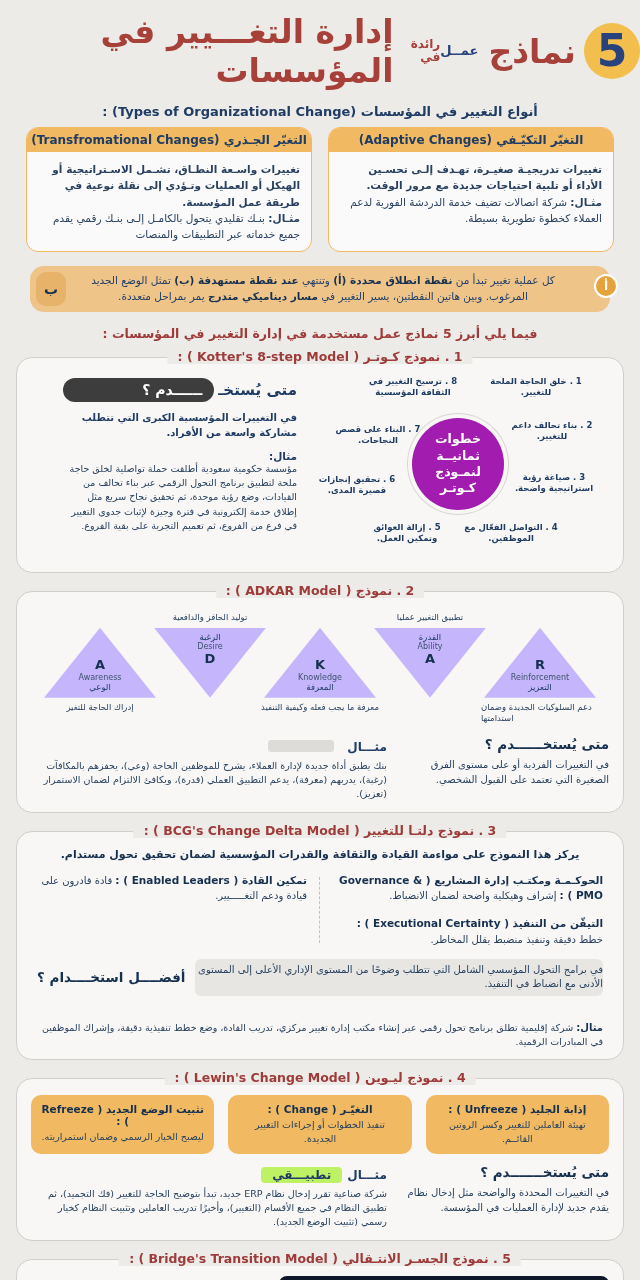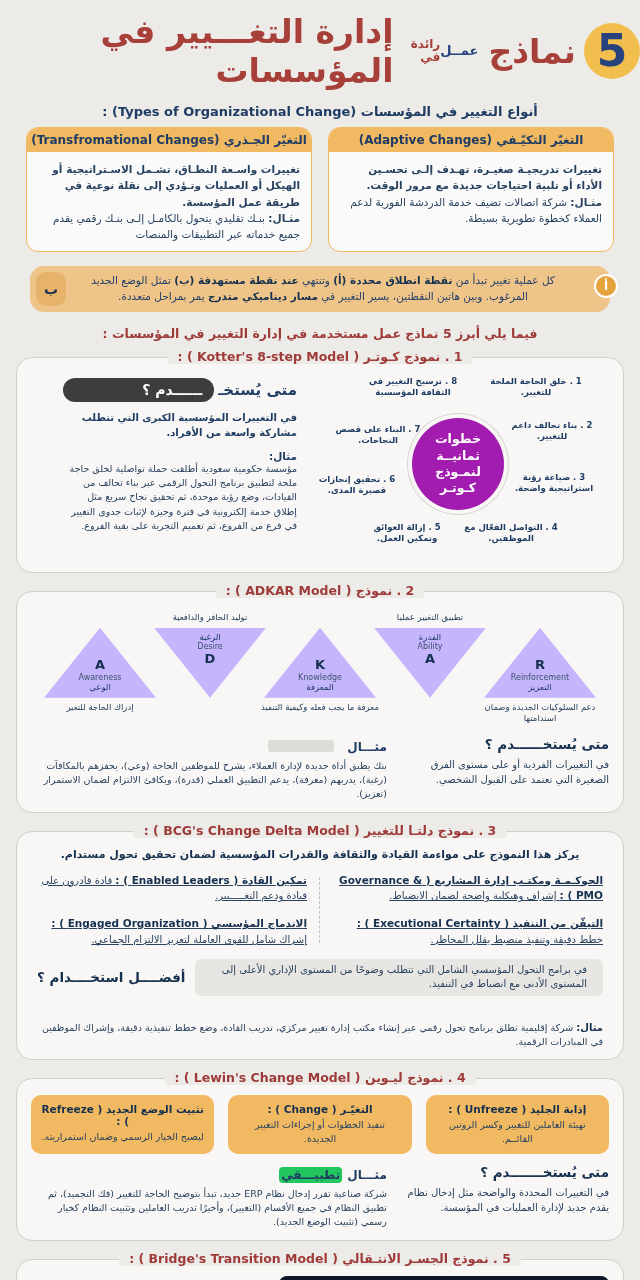--- a/index.html
+++ b/index.html
@@ -59,45 +59,45 @@
   .when-start { font-size:15px; font-weight:bold; color:#1e3c64; white-space:nowrap; }
   .dark-pill { flex:1; height:24px; background:#3d3d3d; border-radius:13px;
     display:flex; align-items:center; padding:0 12px; }
   .dark-pill span { color:#fff; font-size:14px; font-weight:bold; line-height:1; }
   .k-when { font-size:10px; font-weight:bold; color:#1e3c64; margin-bottom:10px; line-height:1.5; }
   .ex-label { font-size:10.5px; font-weight:bold; color:#1e3c64; }
   .ex-text { font-size:9.5px; color:#27415f; line-height:1.5; }
   
   .tri-row { direction:ltr; display:flex; justify-content:center; align-items:flex-start; margin-top:4px; }
   .tri-unit { width:118px; margin:0 -4px; display:flex; flex-direction:column; align-items:center; }
-  .cap { font-size:8.5px; color:#27415f; text-align:center; line-height:1.3; direction:rtl; }
+  .cap { font-size:8.5px; color:#27415f; text-align:left; line-height:1.3; direction:rtl; }
   .cap-top { height:16px; }
   .cap-bot { margin-top:4px; min-height:24px; }
   .tri { width:112px; height:70px; background:#c4b5fd; display:flex; flex-direction:column;
     align-items:center; direction:rtl; }
   .tri-up { clip-path:polygon(50% 0, 100% 100%, 0 100%); justify-content:flex-end; padding-bottom:5px; }
   .tri-down { clip-path:polygon(0 0, 100% 0, 50% 100%); justify-content:flex-start; padding-top:4px; }
   .tri .ltr { font-size:13px; font-weight:bold; color:#16304f; line-height:1.15; }
   .tri .en { font-size:8px; color:#3f536b; line-height:1.2; }
   .tri .ar { font-size:8.5px; color:#1e3c64; line-height:1.25; }
   .two-col { display:flex; gap:14px; margin-top:10px; }
   .col-when { flex:0 0 36%; }
   .col-ex { flex:1; }
   .when-title { font-size:13.5px; font-weight:bold; color:#16304f; margin-bottom:5px; white-space:nowrap; }
   .when-text { font-size:10px; color:#27415f; line-height:1.5; }
   .blur-box { display:inline-block; width:66px; height:12px; background:#dedcd9; border-radius:3px; vertical-align:middle; margin-right:8px; }
-  .gray-hl { background:#22c55e; border-radius:4px; padding:1px 2px; }
+  .gray-hl { background:#bef264; border-radius:4px; padding:1px 11px; }
   
   .bcg-intro { text-align:center; font-size:11px; font-weight:bold; color:#16304f; margin-bottom:12px; }
   .bcg-grid { display:grid; grid-template-columns:1fr 1fr; column-gap:26px; row-gap:12px; padding:0 6px; position:relative; }
-  .bcg-item { font-size:10px; line-height:1.5; color:#27415f;text-decoration:underline; }
+  .bcg-item { font-size:10px; line-height:1.5; color:#27415f; }
   .bcg-item b { color:#16304f; font-size:10.5px; }
   .bcg-div { position:absolute; top:4px; bottom:4px; right:50%; border-right:1px dashed #c4c1bd; }
   .best-row { display:flex; align-items:center; gap:10px; margin-top:12px; padding:0 6px; }
-  .best-text { flex:1; font-size:10px; color:#27415f; line-height:1.45; background:#e8e6e3; border-radius:6px; padding:4px 16px; }
+  .best-text { flex:1; font-size:10px; color:#27415f; line-height:1.45; background:#e8e6e3; border-radius:6px; padding:4px 0; }
   .best-title { font-size:13.5px; font-weight:bold; color:#16304f; white-space:nowrap; }
   .bcg-ex { margin-top:24px; padding:0 6px; font-size:9.5px; color:#27415f; line-height:1.5; }
   .bcg-ex b { font-size:10px; color:#16304f; }
   
   .lewin-row { display:flex; gap:14px; }
   .lw-box { flex:1; background:#f1ba62; border-radius:10px; padding:8px 10px; text-align:center; }
   .lw-box .bt { font-size:10.5px; font-weight:bold; color:#16304f; margin-bottom:3px; }
   .lw-box .bd { font-size:9.5px; color:#27415f; line-height:1.45; }
   
   .br-body { display:flex; gap:14px; }
@@ -257,24 +257,20 @@
       <span>إشراف وهيكلية واضحة لضمان الانضباط.</span>
     </div>
     <div class="bcg-item">
       <b>تمكين القادة ( Enabled Leaders ) :</b>
       <span>قادة قادرون على قيادة ودعم التغـــــيير.</span>
     </div>
     <div class="bcg-item">
       <b>التيقّن من التنفيذ ( Executional Certainty ) :</b>
       <span>خطط دقيقة وتنفيذ منضبط يقلل المخاطر.</span>
     </div>
-    <div class="bcg-item">
-      <b>الاندماج المؤسسي ( Engaged Organization ) :</b>
-      <span>إشراك شامل للقوى العاملة لتعزيز الالتزام الجماعي.</span>
-    </div>
   </div>
   <div class="best-row">
     <div class="best-text">في برامج التحول المؤسسي الشامل التي تتطلب وضوحًا من المستوى الإداري الأعلى إلى المستوى الأدنى مع انضباط في التنفيذ.</div>
     <div class="best-title">أفضــــل استخــــدام ؟</div>
   </div>
   <div class="bcg-ex">
     <b>مثال:</b><span> شركة إقليمية تطلق برنامج تحول رقمي عبر إنشاء مكتب إدارة تغيير مركزي، تدريب القادة، وضع خطط تنفيذية دقيقة، وإشراك الموظفين في المبادرات الرقمية.</span>
   </div>
 </div>
 

